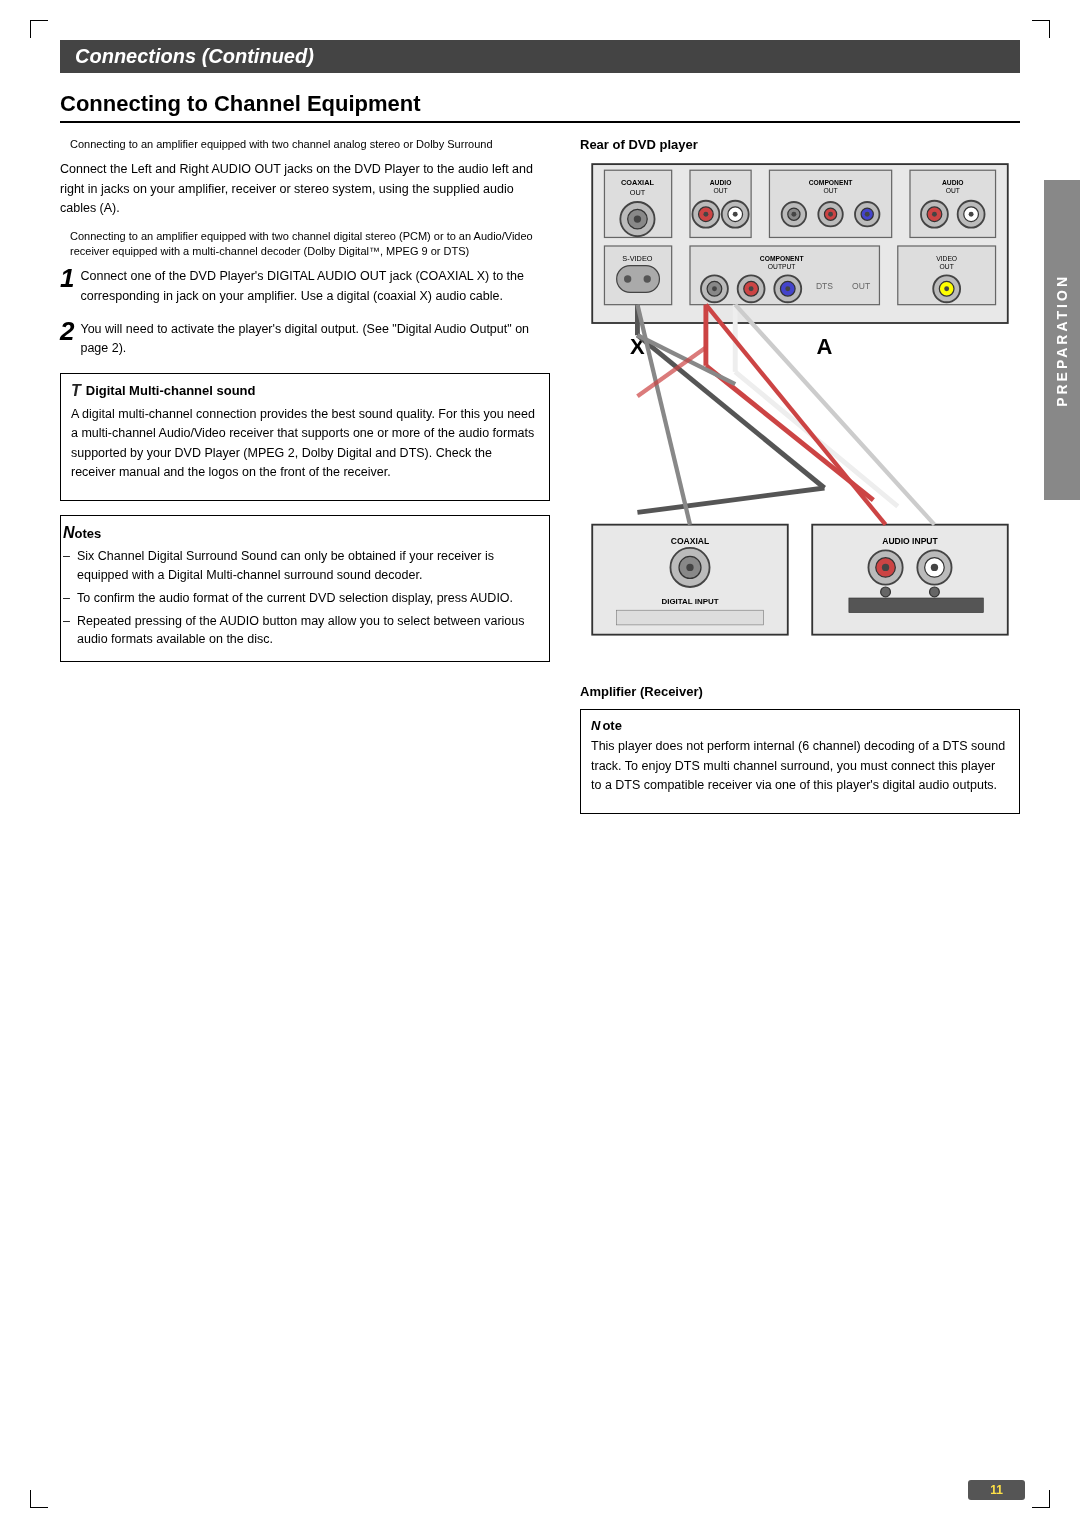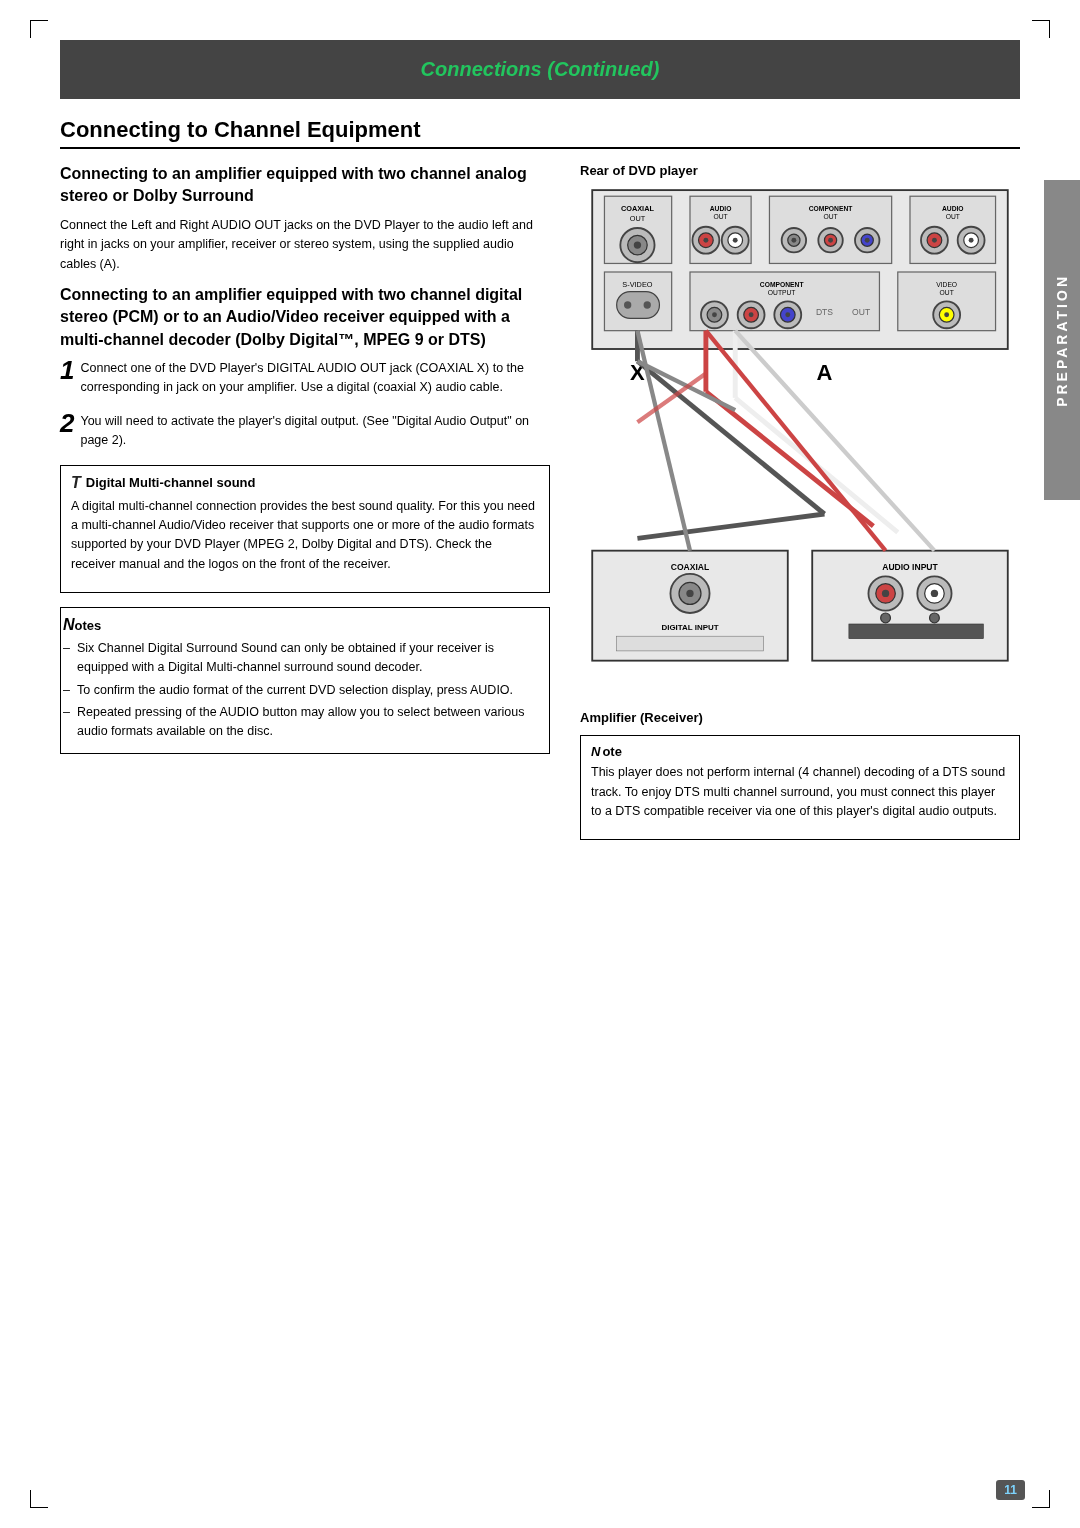--- a/index.html
+++ b/index.html
@@ -53,37 +53,36 @@
       writing-mode: vertical-rl;
       transform: rotate(180deg);
     }
 
     
     .page-number {
       position: absolute;
       bottom: 28px;
       right: 55px;
       background: #555;
-      color: #7dd3fc;
+      color: #fde047;
       font-size: 12px;
       font-weight: bold;
-      padding: 3px 8px;
+      padding: 3px 22px;
       border-radius: 3px;
     }
 
     
     .section-header {
       background: #444;
-      color: #22c55e;
+      color: #ffffff;
       font-size: 20px;
       font-weight: bold;
-      padding: 18px 15px;
+      padding: 5px 15px;
       margin-bottom: 18px;
       font-style: italic;
-      text-align: center;
     }
 
     .section-title {
       font-size: 22px;
       font-weight: bold;
       margin-bottom: 14px;
       border-bottom: 2px solid #000;
       padding-bottom: 4px;
     }
 
@@ -94,24 +93,25 @@
     }
     .left-col {
       flex: 0 0 490px;
       max-width: 490px;
     }
     .right-col {
       flex: 1;
     }
 
     .subsection-title {
-      font-size: 16px;
-      font-weight: bold;
+      font-size: 11px;
+      font-weight: normal;
       margin-bottom: 8px;
       line-height: 1.4;
+      margin-left: 10px;
     }
 
     p {
       font-size: 12.5px;
       line-height: 1.55;
       margin-bottom: 10px;
     }
 
     .step-block {
       margin-bottom: 14px;
@@ -420,18 +420,18 @@
         </svg>
       </div>
 
       <div class="amplifier-label">Amplifier (Receiver)</div>
 
       <div class="note-box-right">
         <div class="note-title-right">
           <span class="note-italic">N</span>
             <span>ote</span>
         </div>
-        <p>This player does not perform internal (4 channel) decoding of a DTS sound track. To enjoy DTS multi channel surround, you must connect this player to a DTS compatible receiver via one of this player's digital audio outputs.</p>
+        <p>This player does not perform internal (6 channel) decoding of a DTS sound track. To enjoy DTS multi channel surround, you must connect this player to a DTS compatible receiver via one of this player's digital audio outputs.</p>
       </div>
 
     </div>
   </div>
 </div>
 
 </body></html>

